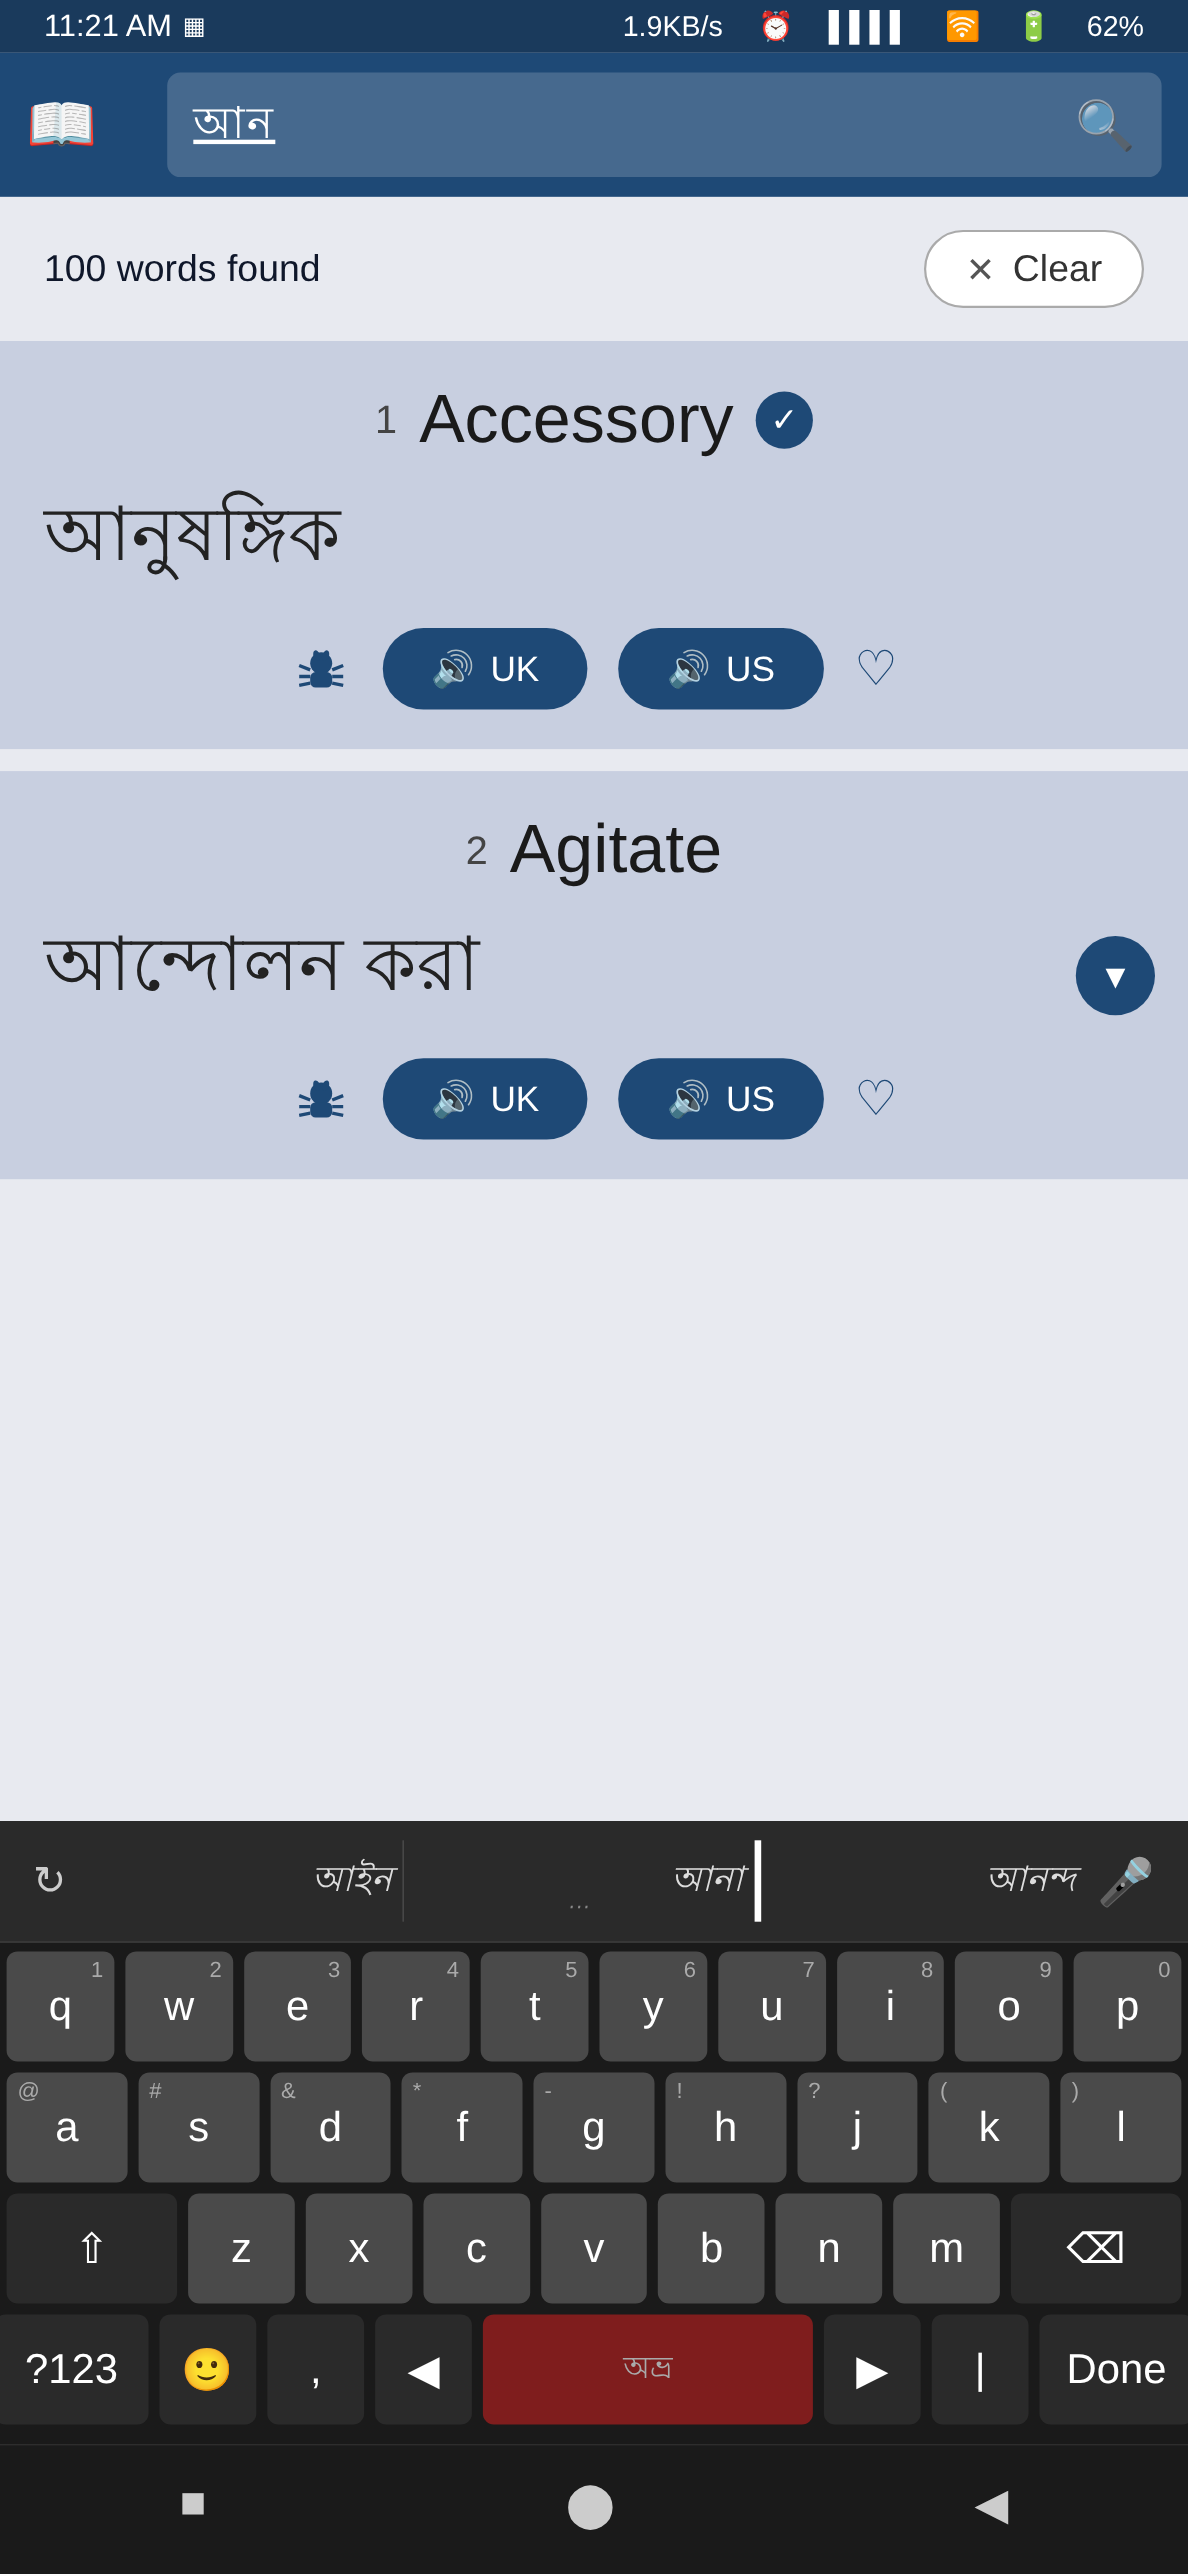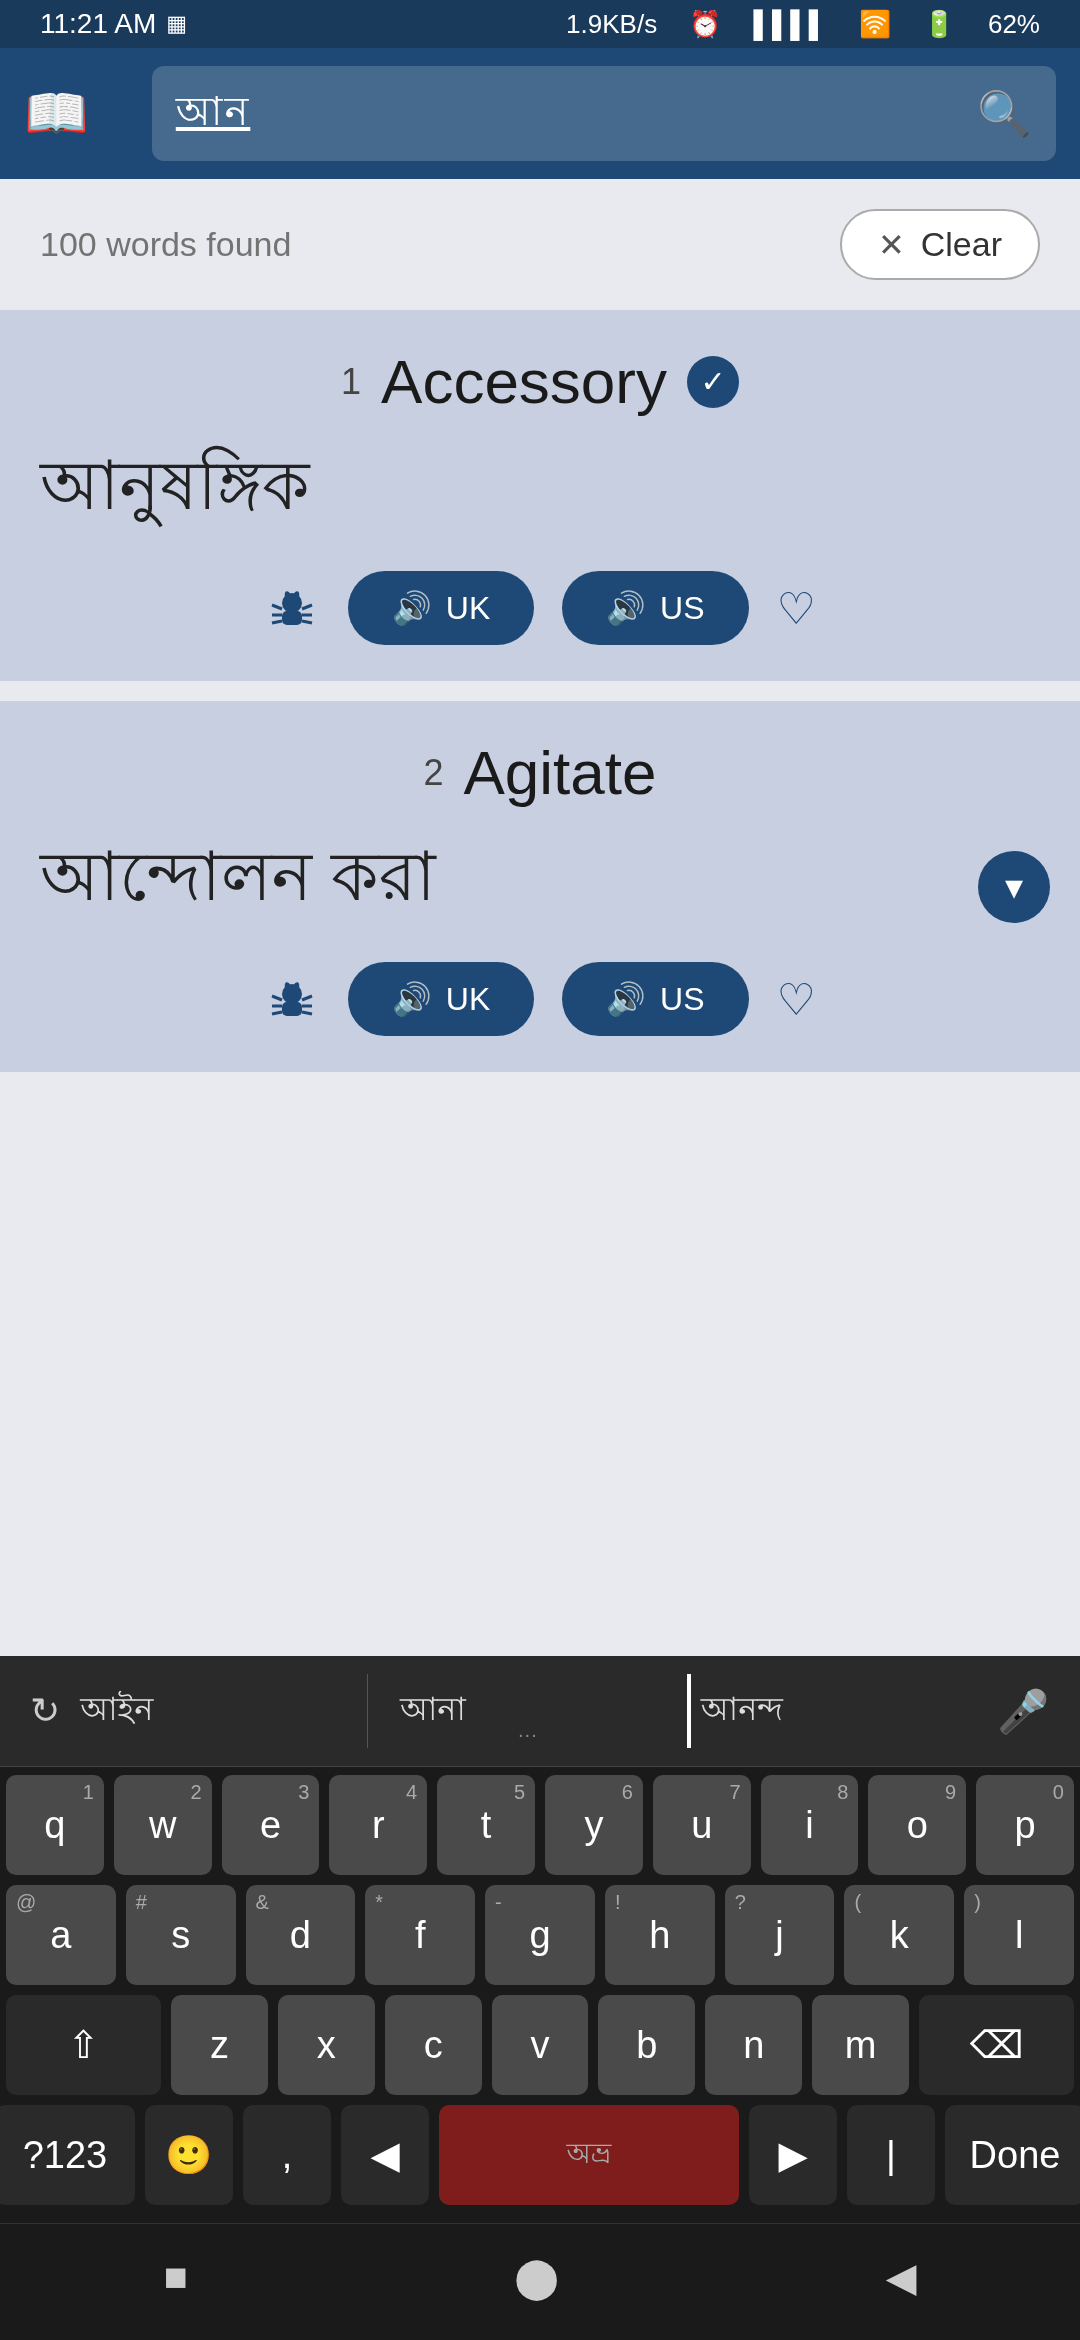--- a/index.html
+++ b/index.html
@@ -64,21 +64,21 @@
     
     .results-bar {
       background: #e8eaf0;
       padding: 30px 40px;
       display: flex;
       align-items: center;
       justify-content: space-between;
     }
     .results-count {
       font-size: 34px;
-      color: #737373;
+      color: #0f172a;
     }
     .clear-btn {
       display: flex;
       align-items: center;
       gap: 16px;
       border: 2px solid #aaa;
       border-radius: 50px;
       padding: 14px 36px;
       background: white;
       font-size: 34px;
@@ -192,28 +192,29 @@
     .suggestions-row {
       background: #2a2a2a;
       display: flex;
       align-items: center;
       justify-content: space-between;
       padding: 18px 20px;
       border-bottom: 1px solid #444;
     }
     .suggestion-item {
       flex: 1;
-      text-align: left;
+      text-align: right;
       color: #ddd;
       font-size: 32px;
       padding: 10px;
+      font-style: italic;
     }
     .suggestion-item.center {
       border-left: 1px solid #555;
-      border-right: 4px solid #ffffff;
+      border-right: 6px solid #ffffff;
       position: relative;
       padding-left: 32px;
     }
     .suggestion-dots {
       font-size: 20px;
       color: #888;
       position: absolute;
       bottom: 2px;
       left: 50%;
       transform: translateX(-50%);

